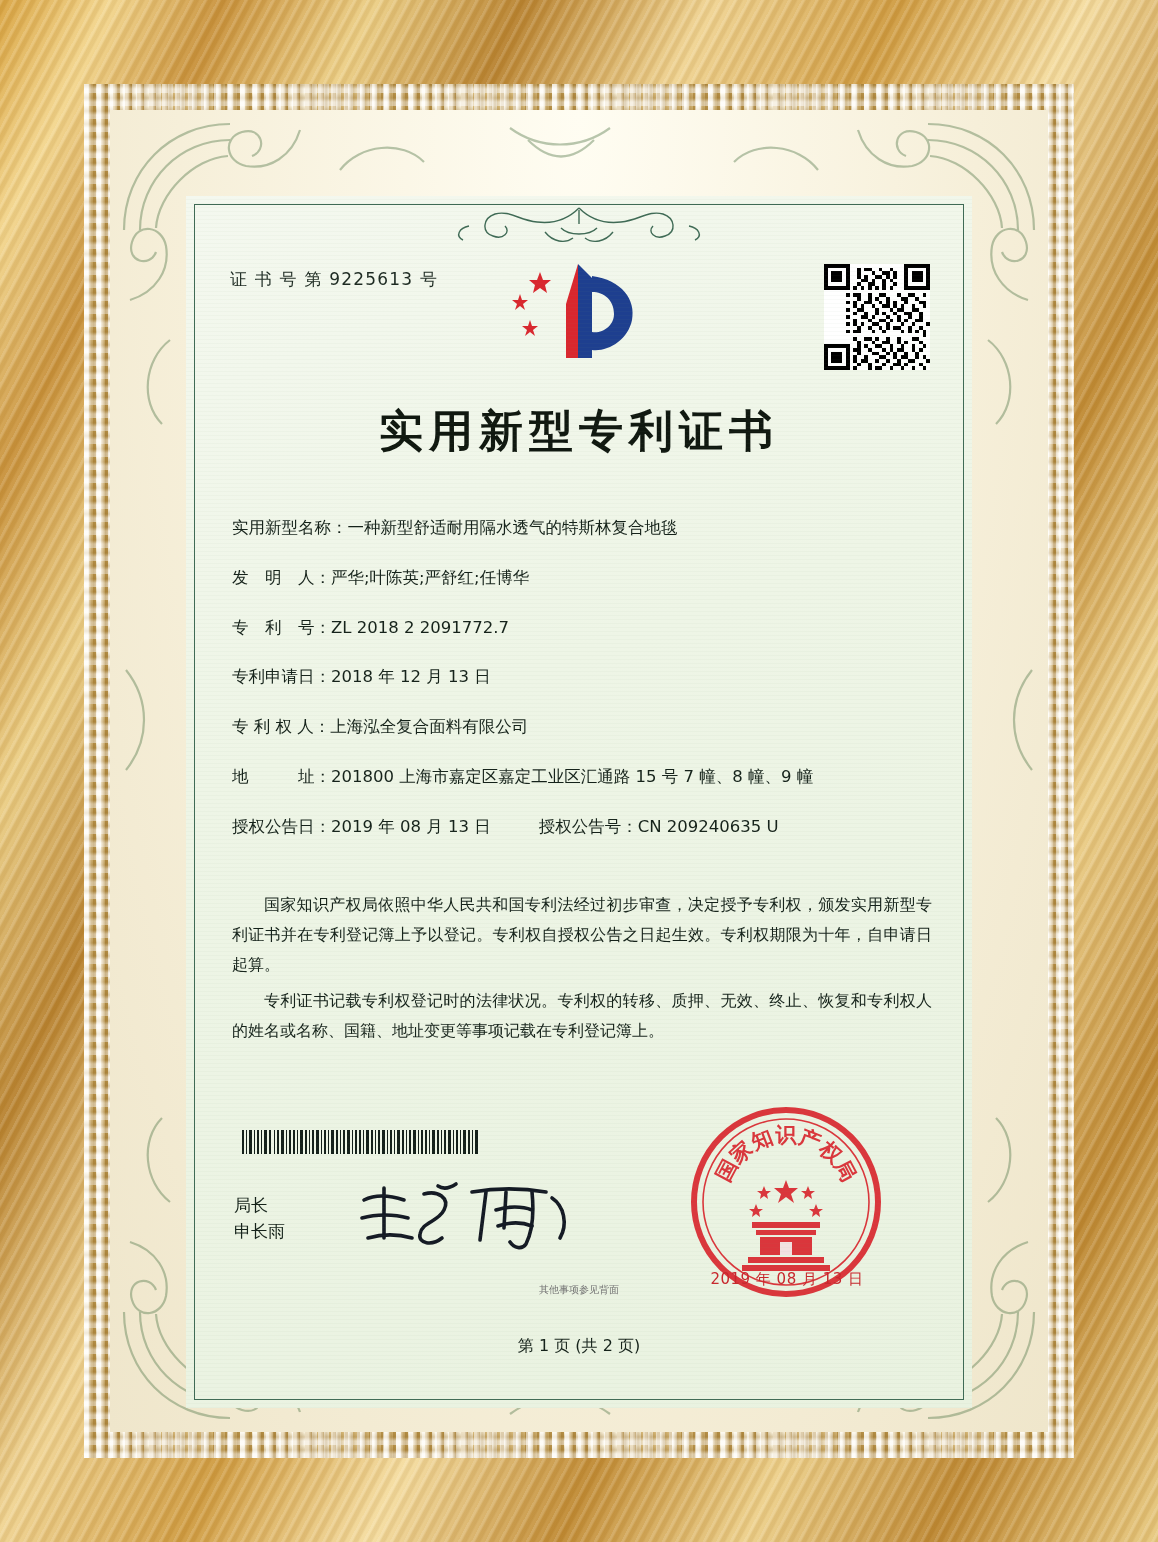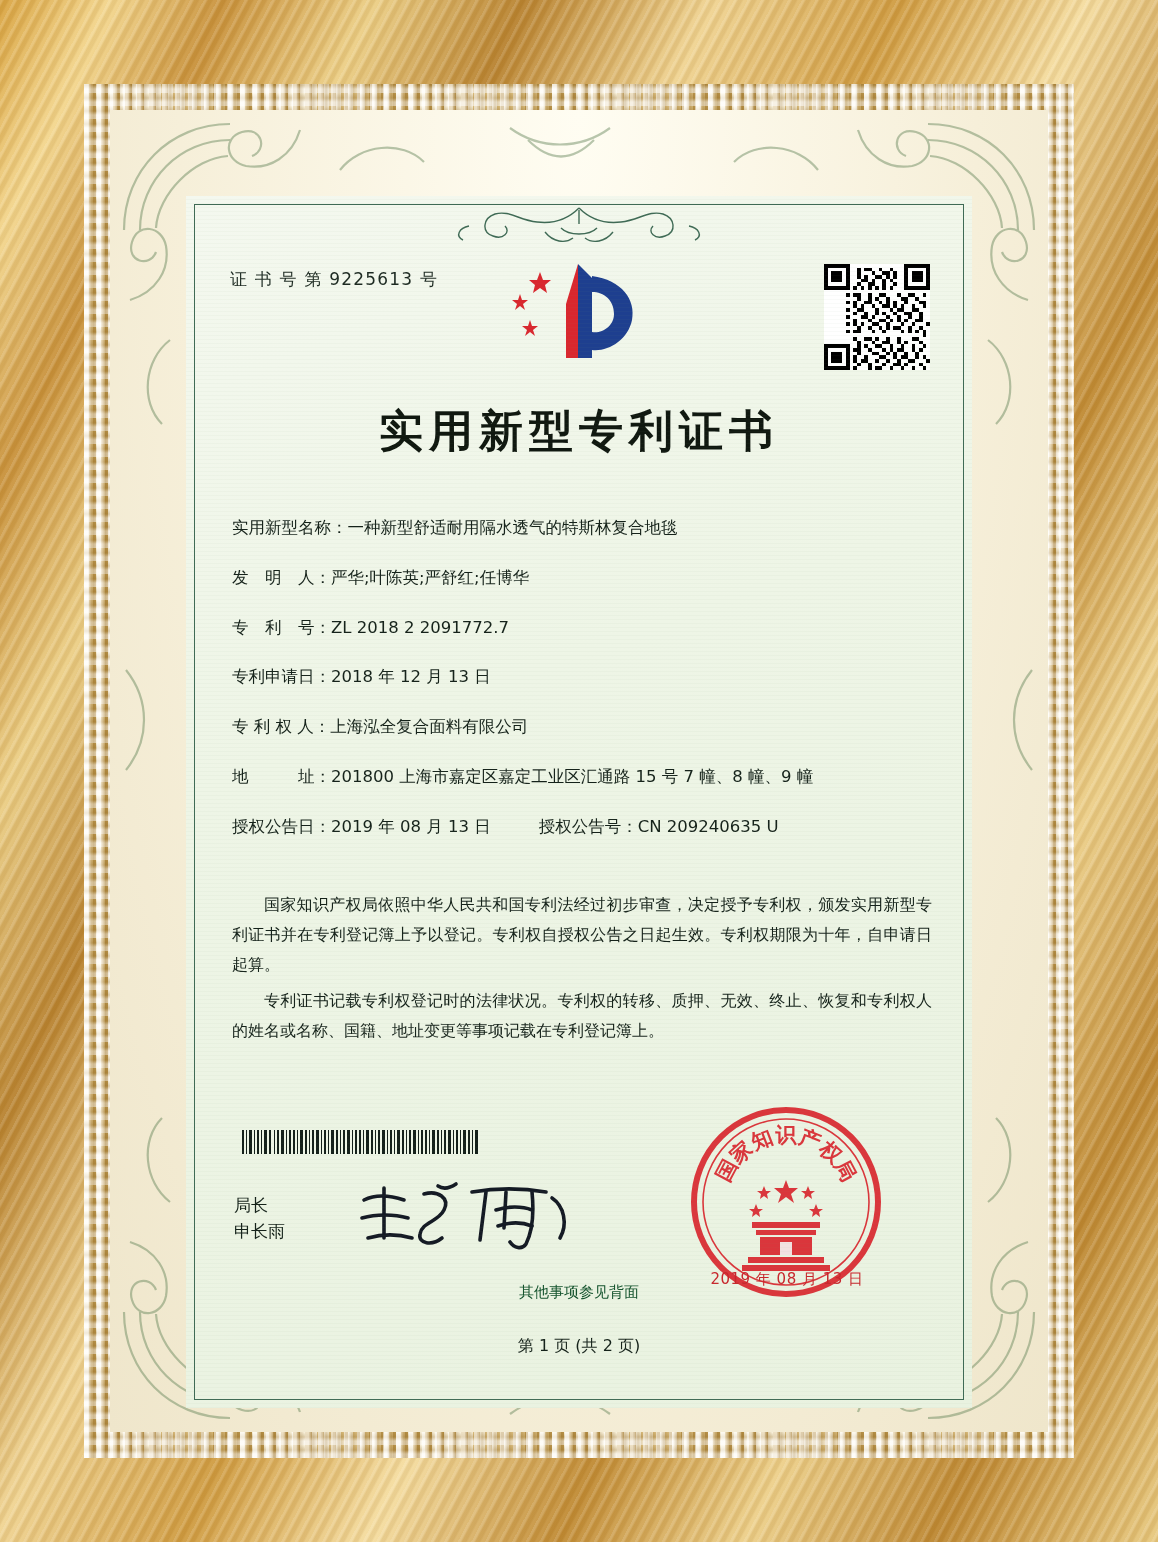--- a/index.html
+++ b/index.html
@@ -270,22 +270,22 @@
     text-align: center;
     font-size: 16px;
     color: #15221a;
     font-family: "DejaVu Sans", "Liberation Sans", sans-serif;
   }
   .back-note {
     position: absolute;
     left: 0; right: 0;
     top: 1283px;
     text-align: center;
-    font-size: 15px;
-    color: #14532d;
+    font-size: 10px;
+    color: #737373;
     font-family: "DejaVu Sans", "Liberation Sans", sans-serif;
   }
 </style>
 </head>
 <body>
 
 <div class="frame-outer"></div>
 
 <div class="frame-bead"></div>
 

